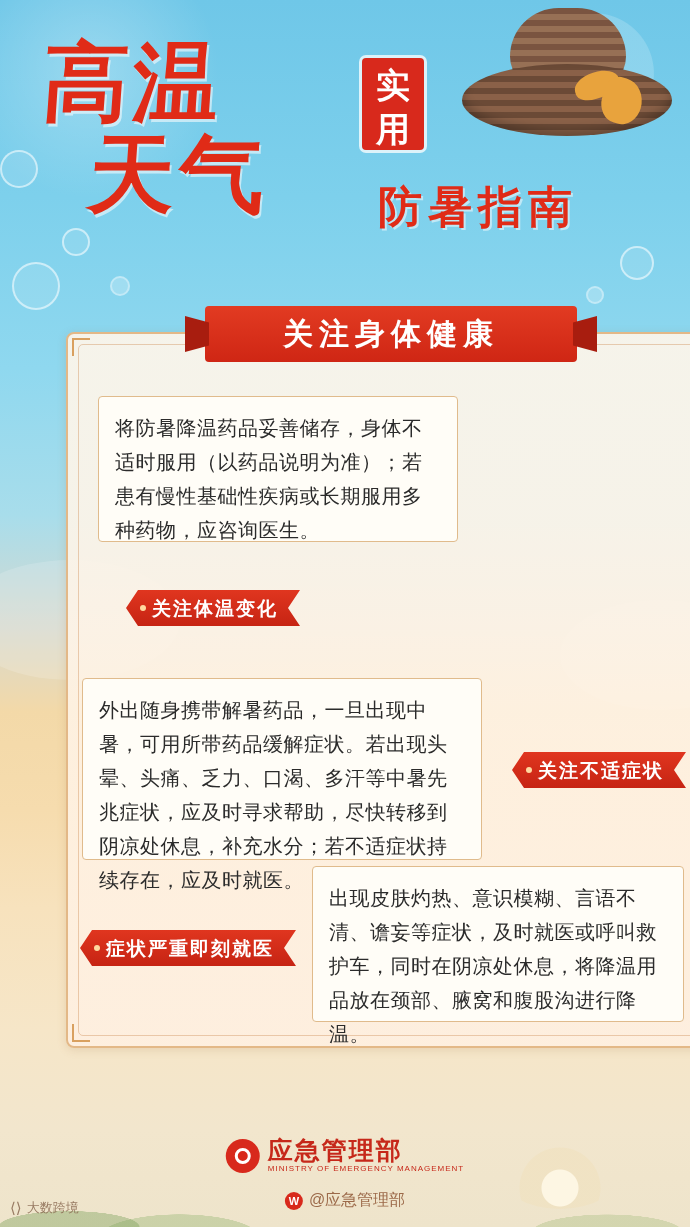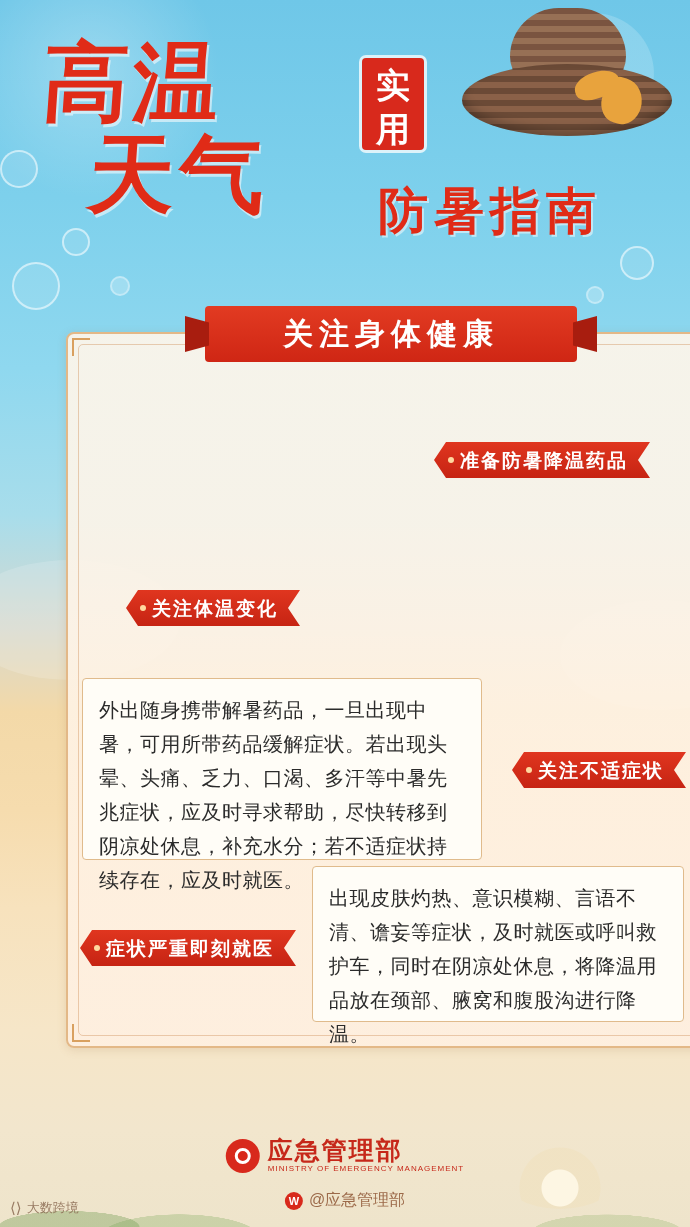--- a/index.html
+++ b/index.html
@@ -130,21 +130,21 @@
     transform: skewX(-4deg);
   }
   .title-l1 { display: block; padding-left: 6px; }
   .title-l2 { display: block; padding-left: 58px; }
   .title-sub {
     position: absolute;
     left: 352px;
     top: 148px;
     font-family: Liberation Serif, serif;
     font-weight: bold;
-    font-size: 50px;
+    font-size: 44px;
     color: #e02b17;
     letter-spacing: 6px;
     text-shadow: 2px 2px 0 rgba(255,255,255,0.5);
   }
   .stamp {
     position: absolute;
     left: 336px;
     top: 28px;
     width: 62px;
     height: 92px;
@@ -399,21 +399,21 @@
 
   <div class="card">
     <div class="card-inner-border"></div>
     <div class="corner tl"></div>
     <div class="corner tr"></div>
     <div class="corner bl"></div>
     <div class="corner br"></div>
 
     <div class="banner">关注身体健康</div>
 
-    <div class="tag left-point dot" style="left:366px; top:108px;">准备防暑降温药品</div>
+    <div class="box" style="left:30px; top:62px; width:360px; height:146px;">将防暑降温药品妥善储存，身体不适时服用（以药品说明为准）；若患有慢性基础性疾病或长期服用多种药物，应咨询医生。</div>
 
     <div class="tag left-point dot" style="left:58px; top:256px;">关注体温变化</div>
 
     <div class="tag left-point dot" style="left:444px; top:418px;">关注不适症状</div>
     <div class="box" style="left:14px; top:344px; width:400px; height:182px;">外出随身携带解暑药品，一旦出现中暑，可用所带药品缓解症状。若出现头晕、头痛、乏力、口渴、多汗等中暑先兆症状，应及时寻求帮助，尽快转移到阴凉处休息，补充水分；若不适症状持续存在，应及时就医。</div>
 
     <div class="tag left-point dot" style="left:12px; top:596px;">症状严重即刻就医</div>
     <div class="box" style="left:244px; top:532px; width:372px; height:156px;">出现皮肤灼热、意识模糊、言语不清、谵妄等症状，及时就医或呼叫救护车，同时在阴凉处休息，将降温用品放在颈部、腋窝和腹股沟进行降温。</div>
   </div>
 

